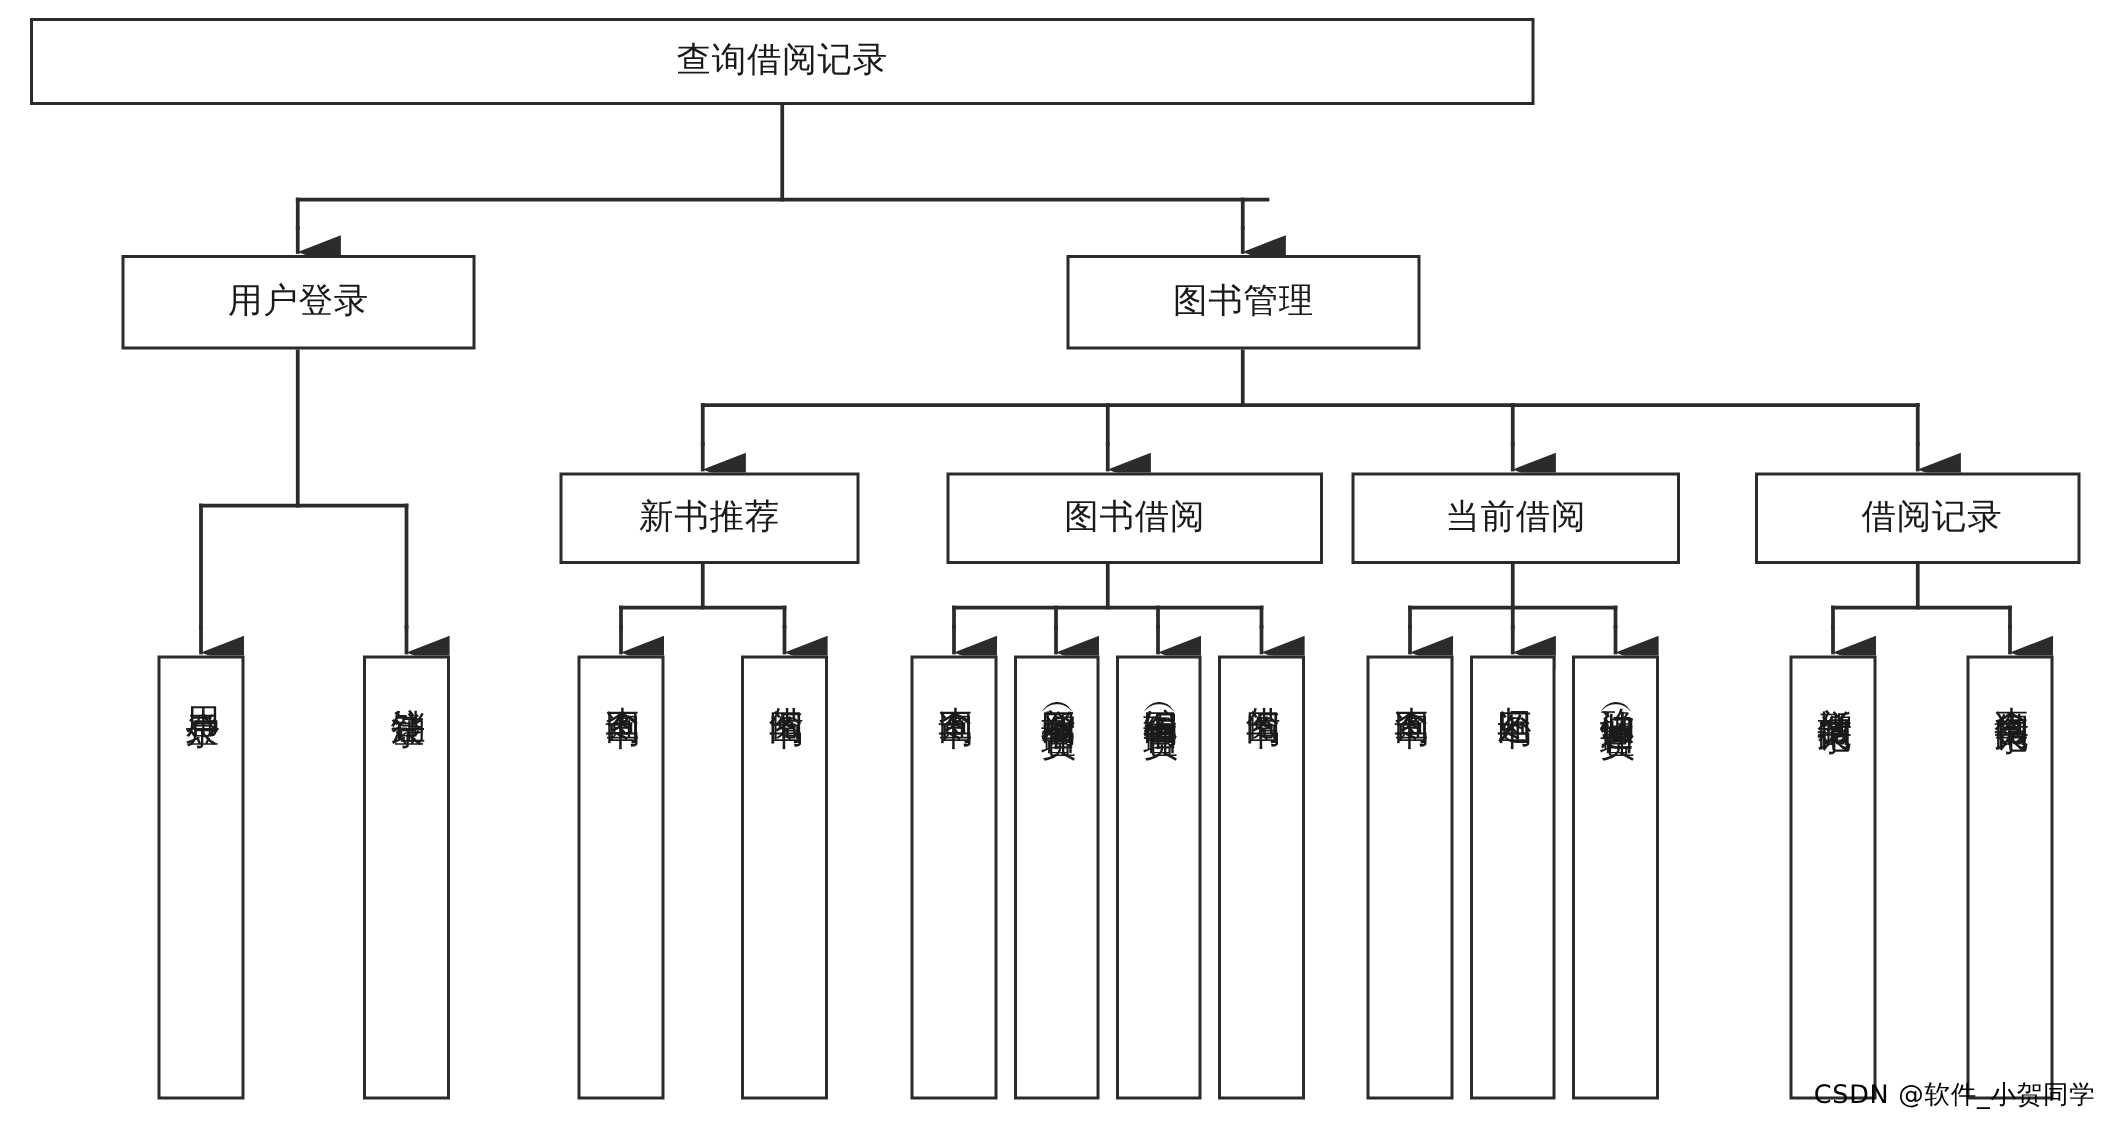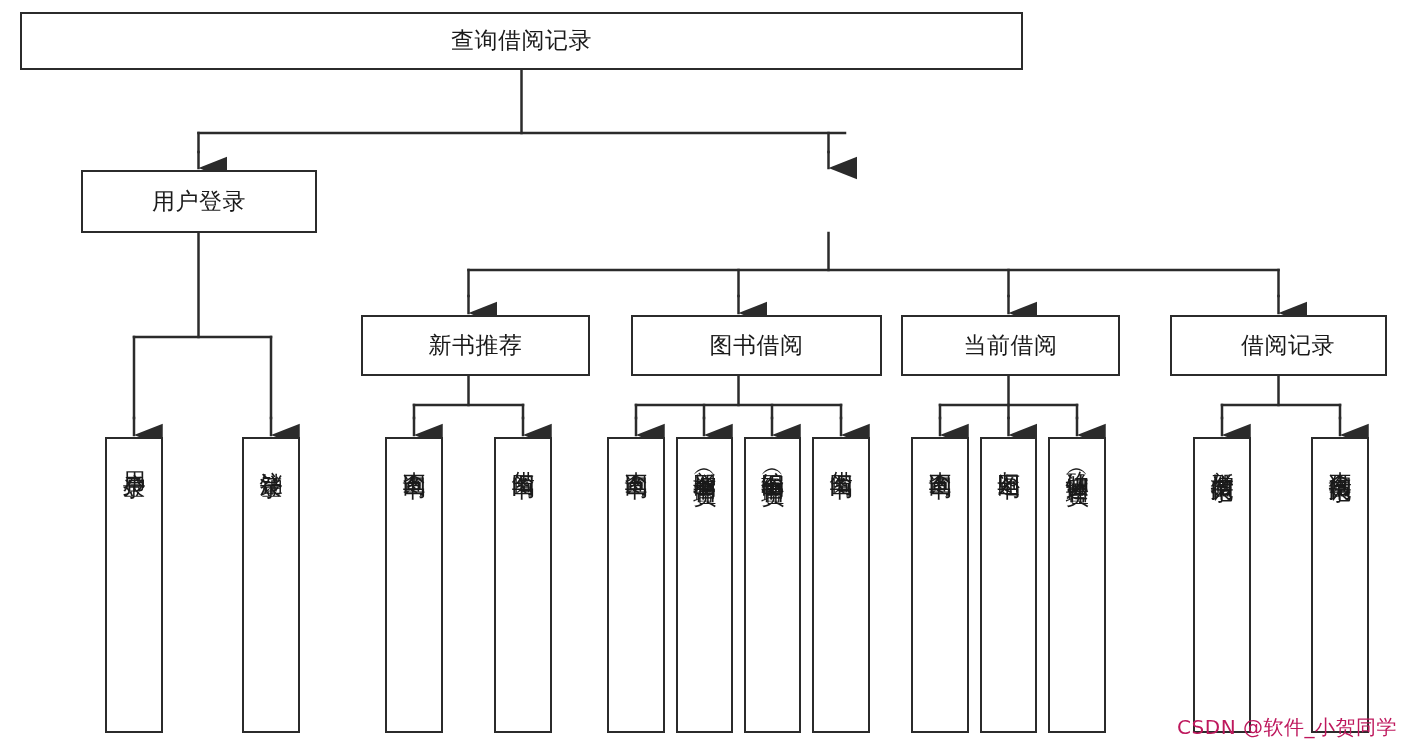--- a/index.html
+++ b/index.html
@@ -60,22 +60,22 @@
     line-height: 1.02;
     letter-spacing: 2px;
     white-space: nowrap;
     display: block;
   }
   
   #watermark {
     position: absolute;
     right: 8px;
     bottom: 6px;
-    font-size: 20px;
-    color: #be185d;
+    font-size: 17px;
+    color: #000000;
     letter-spacing: 0.5px;
     white-space: nowrap;
     user-select: none;
   }
 </style>
 </head>
 <body>
 
 <div id="diagram-root">
 
@@ -151,22 +151,25 @@
   </svg>
 
   <div class="node node-h node-root" style="left:20px; top:12px; width:1003px; height:58px;">
     <span>查询借阅记录</span>
   </div>
 
   <div class="node node-h" style="left:81px; top:170px; width:236px; height:63px;">
     <span>用户登录</span>
   </div>
 
-
-  <div class="node node-h" style="left:361px; top:315px; width:229px; height:61px;align-items:center;">
+  <div class="node node-h" style="left:711px; top:170px; width:236px; height:63px;">
+    <span>图书管理</span>
+  </div>
+
+  <div class="node node-h" style="left:373px; top:315px; width:200px; height:61px;align-items:center;">
     <span>新书推荐</span>
   </div>
 
   <div class="node node-h" style="left:631px; top:315px; width:251px; height:61px;">
     <span>图书借阅</span>
   </div>
 
   <div class="node node-h" style="left:901px; top:315px; width:219px; height:61px;">
     <span>当前借阅</span>
   </div>

